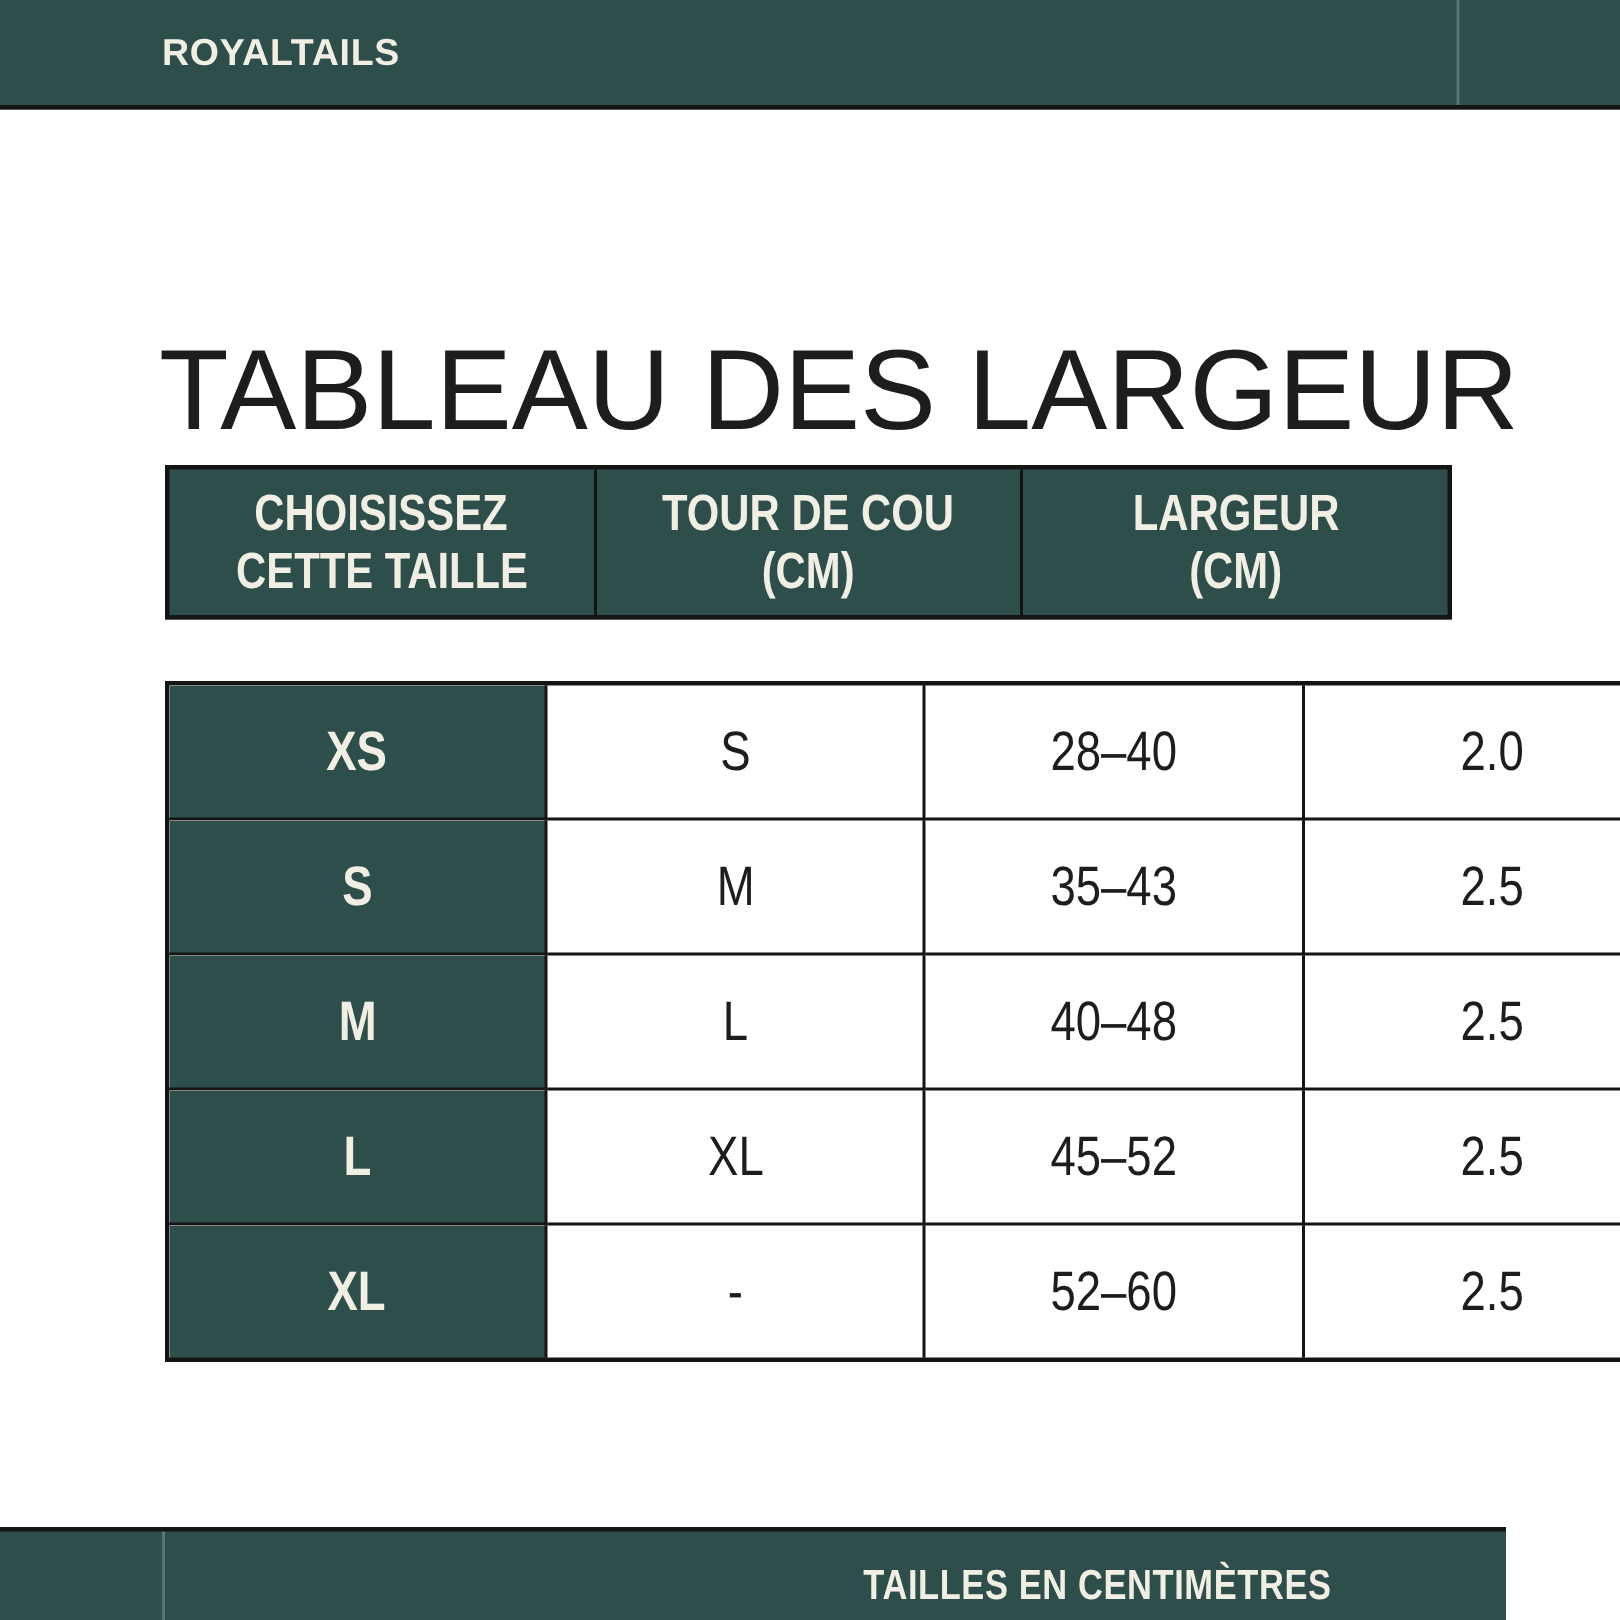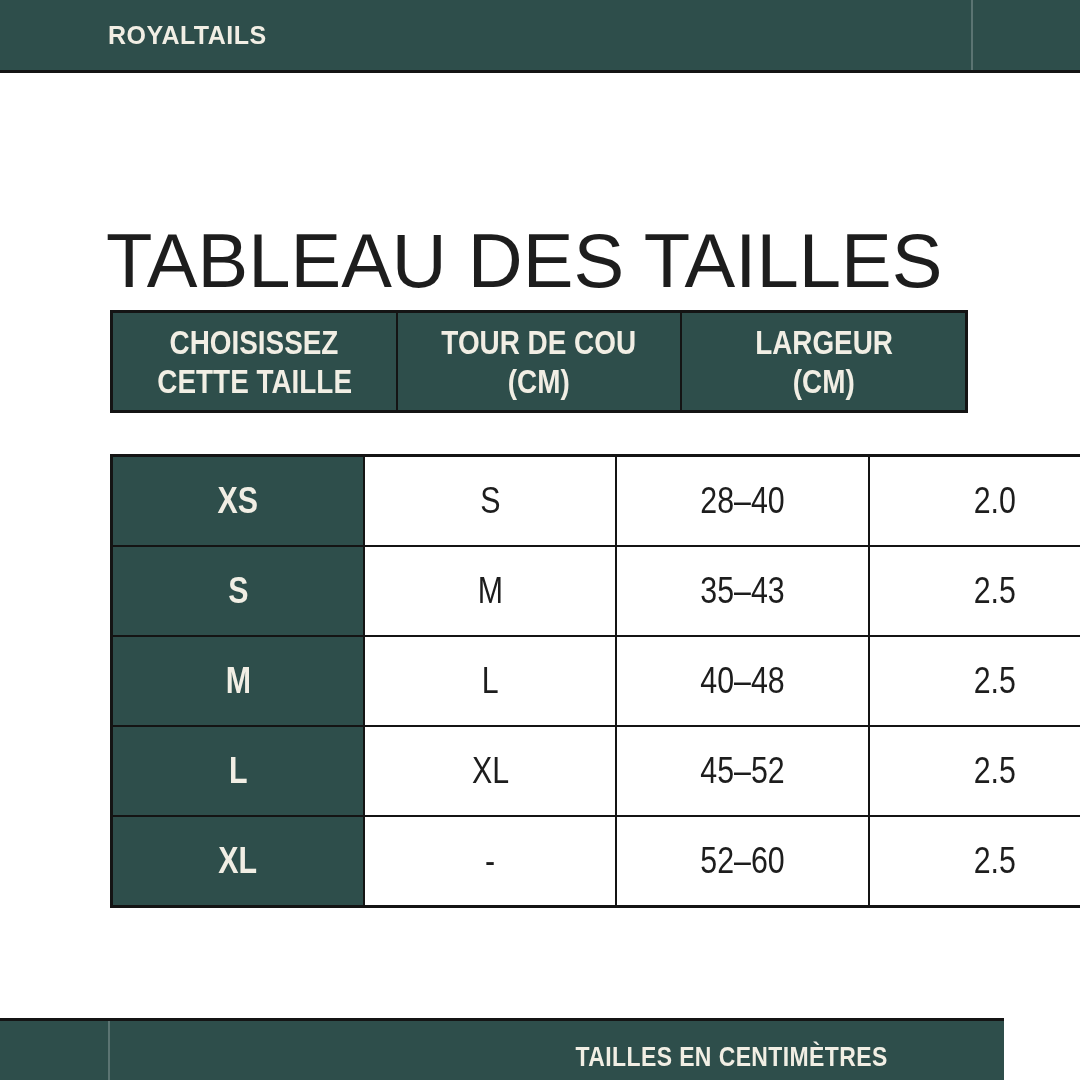--- a/index.html
+++ b/index.html
@@ -82,21 +82,21 @@
   }
 </style>
 </head>
 <body>
 
 <header class="top-bar">
   <div class="brand">ROYALTAILS</div>
   <div class="bar-divider"></div>
 </header>
 
-<h1 class="page-title">TABLEAU DES TAILLES</h1>
+<h1 class="page-title">TABLEAU DES LARGEUR</h1>
 
 <div class="size-table-header">
   <div class="header-cell">
     <span>CHOISISSEZ</span>
     <span>CETTE TAILLE</span>
   </div>
   <div class="header-cell">
     <span>TOUR DE COU</span>
     <span>(CM)</span>
   </div>

